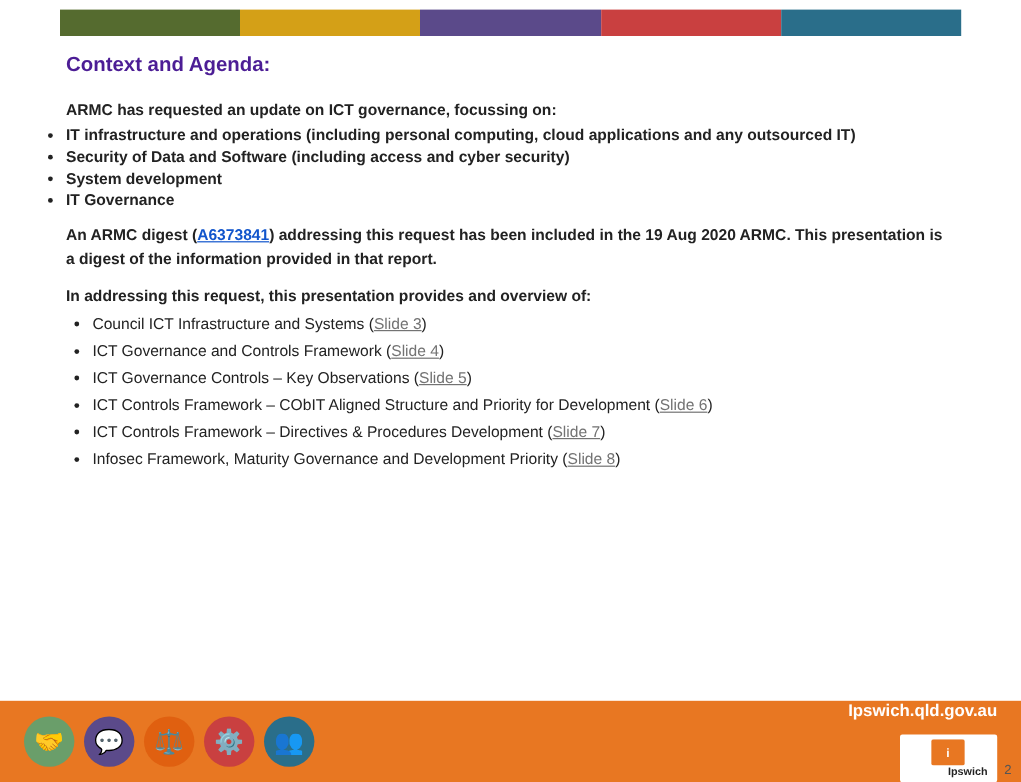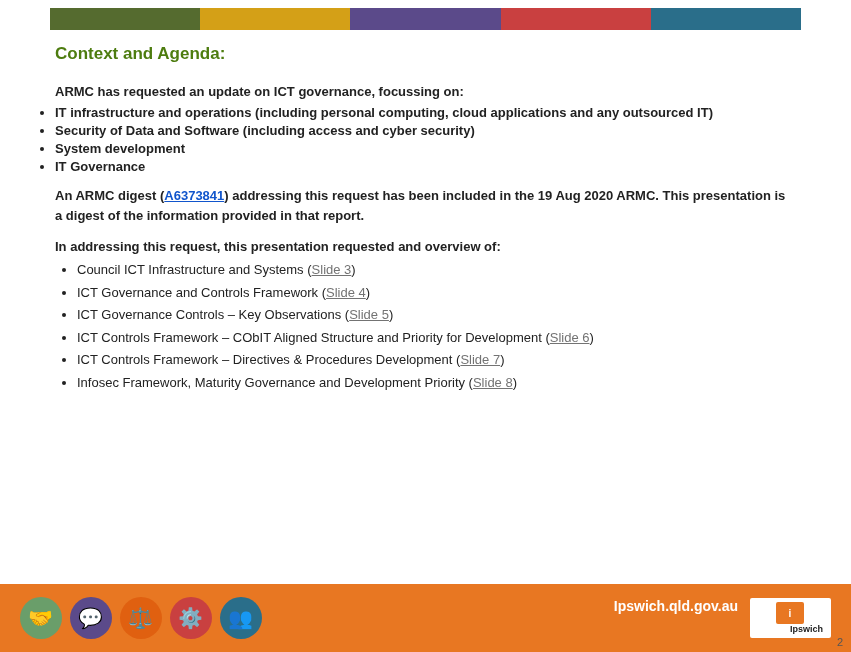--- a/index.html
+++ b/index.html
@@ -24,21 +24,21 @@
     }
 
     
     .main-content {
       padding: 14px 55px 10px 55px;
     }
 
     .page-title {
       font-size: 17px;
       font-weight: bold;
-      color: #4d7c0f;
+      color: #4c1d95;
       margin-bottom: 20px;
     }
 
     .intro-text {
       font-size: 13px;
       font-weight: bold;
       margin-bottom: 6px;
     }
 
     .bullet-list-bold {
@@ -109,22 +109,23 @@
       display: flex;
       align-items: center;
       justify-content: center;
       font-size: 20px;
       color: #fff;
     }
 
     .footer-right {
       margin-left: auto;
       display: flex;
-      align-items: flex-start;
+      align-items: flex-end;
       gap: 12px;
+      flex-direction: column;
     }
 
     .footer-url {
       color: #fff;
       font-size: 14px;
       font-weight: bold;
     }
 
     .footer-logo {
       background: #fff;
@@ -170,21 +171,21 @@
     <li>IT infrastructure and operations (including personal computing, cloud applications and any outsourced IT)</li>
     <li>Security of Data and Software (including access and cyber security)</li>
     <li>System development</li>
     <li>IT Governance</li>
   </ul>
 
   <p class="armc-report-text">
     <span>An ARMC digest (</span><a href="#A6373841">A6373841</a><span>) addressing this request has been included in the 19 Aug 2020 ARMC.   This presentation is a digest of the information provided in that report.</span>
   </p>
 
-  <p class="overview-intro">In addressing this request, this presentation requested and overview of:</p>
+  <p class="overview-intro">In addressing this request, this presentation provides and overview of:</p>
 
   <ul class="bullet-list-normal">
     <li>
       <span>Council ICT Infrastructure and Systems (</span><a href="#slide3">Slide 3</a><span>)</span>
     </li>
     <li>
       <span>ICT Governance and Controls Framework (</span><a href="#slide4">Slide 4</a><span>)</span>
     </li>
     <li>
       <span>ICT Governance Controls – Key Observations (</span><a href="#slide5">Slide 5</a><span>)</span>

